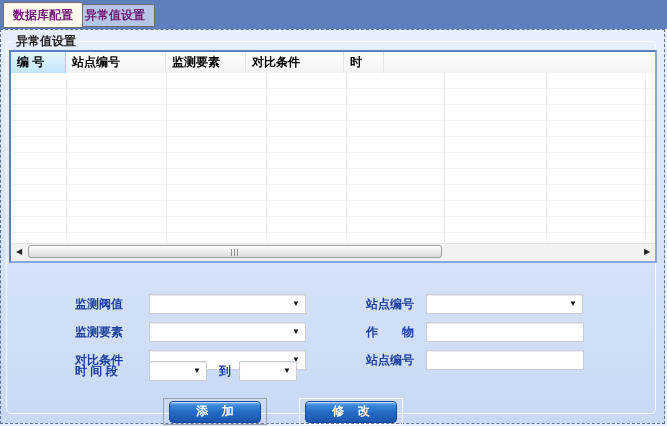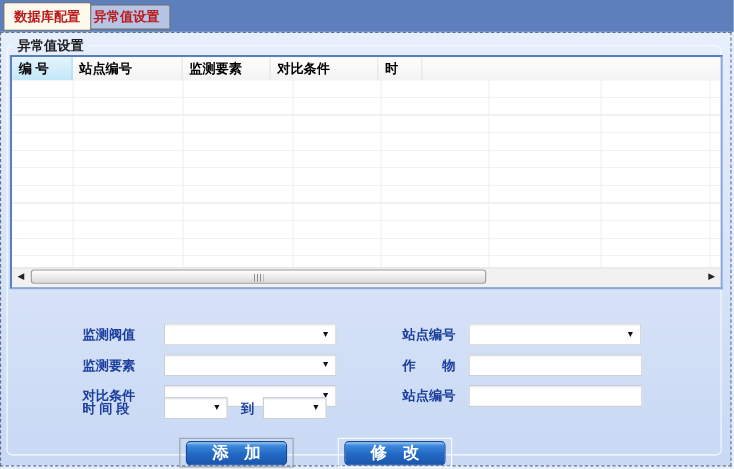--- a/index.html
+++ b/index.html
@@ -5,21 +5,21 @@
   html,body{margin:0;padding:0;}
   body{
     width:667px;height:426px;position:relative;overflow:hidden;
     background:#e6eefb;
     font-family:"Liberation Sans","DejaVu Sans",sans-serif;
     font-size:12px;
   }
   
   .tabstrip{position:absolute;left:0;top:0;width:667px;height:29px;background:#5d80bc;}
   .tab{position:absolute;box-sizing:border-box;border:1px solid #6e6e6e;
-       font-weight:bold;color:#b91c1c;padding:0 9px;white-space:nowrap;
+       font-weight:bold;color:#701a75;padding:0 9px;white-space:nowrap;
        border-radius:2px 2px 0 0;cursor:default;}
   .tab-active{left:3px;top:2px;height:26px;line-height:25px;background:#fdf9ec;z-index:2;}
   .tab-inactive{left:75px;top:4px;height:23px;line-height:21px;background:#b6c5e6;}
   
   .page{position:absolute;left:0;top:29px;width:665px;height:395px;box-sizing:border-box;
         border:1px dashed #607192;
         background:linear-gradient(180deg,#e7effc 0%,#dbe6f9 40%,#c9d9f4 100%);}
   
   .groupbox{position:absolute;left:5px;top:3px;width:650px;height:381px;box-sizing:border-box;
         border:1px solid #f7fafd;border-radius:5px;margin:0;padding:0;}
@@ -58,22 +58,22 @@
   .r1{top:244px}.r2{top:272px}.r3{top:300px}.r4{top:311px}
   .wide{width:157px}
   .small{width:58px}
   .combo-to{left:232px}
   .to-label{left:212px}
   
   .btnbox{position:absolute;top:348px;width:104px;height:27px;box-sizing:border-box;
       display:flex;align-items:center;justify-content:center;background:transparent;}
   .btnbox.focus{border:1px solid #9aa0a8;}
   .btnbox.plain{border:1px solid #fbfcfe;}
-  .b1{left:156px}.b2{left:300px}.b3{left:428px}
-  .btn{width:92px;height:22px;box-sizing:border-box;color:#fff;font-weight:bold;font-size:15px;
+  .b1{left:156px}.b2{left:292px}.b3{left:428px}
+  .btn{width:92px;height:22px;box-sizing:border-box;color:#fff;font-weight:bold;font-size:12px;
       letter-spacing:5px;text-indent:5px;border:1px solid #14489c;border-radius:4px;cursor:default;
       background:linear-gradient(180deg,#7cb9ee 0%,#3b87da 18%,#2268c4 55%,#1b57ae 100%);
       box-shadow:inset 0 1px 0 rgba(255,255,255,.55);
       display:flex;align-items:center;justify-content:center;}
 </style>
 </head>
 <body>
 
 <div class="tabstrip">
   <div class="tab tab-active">数据库配置</div>

